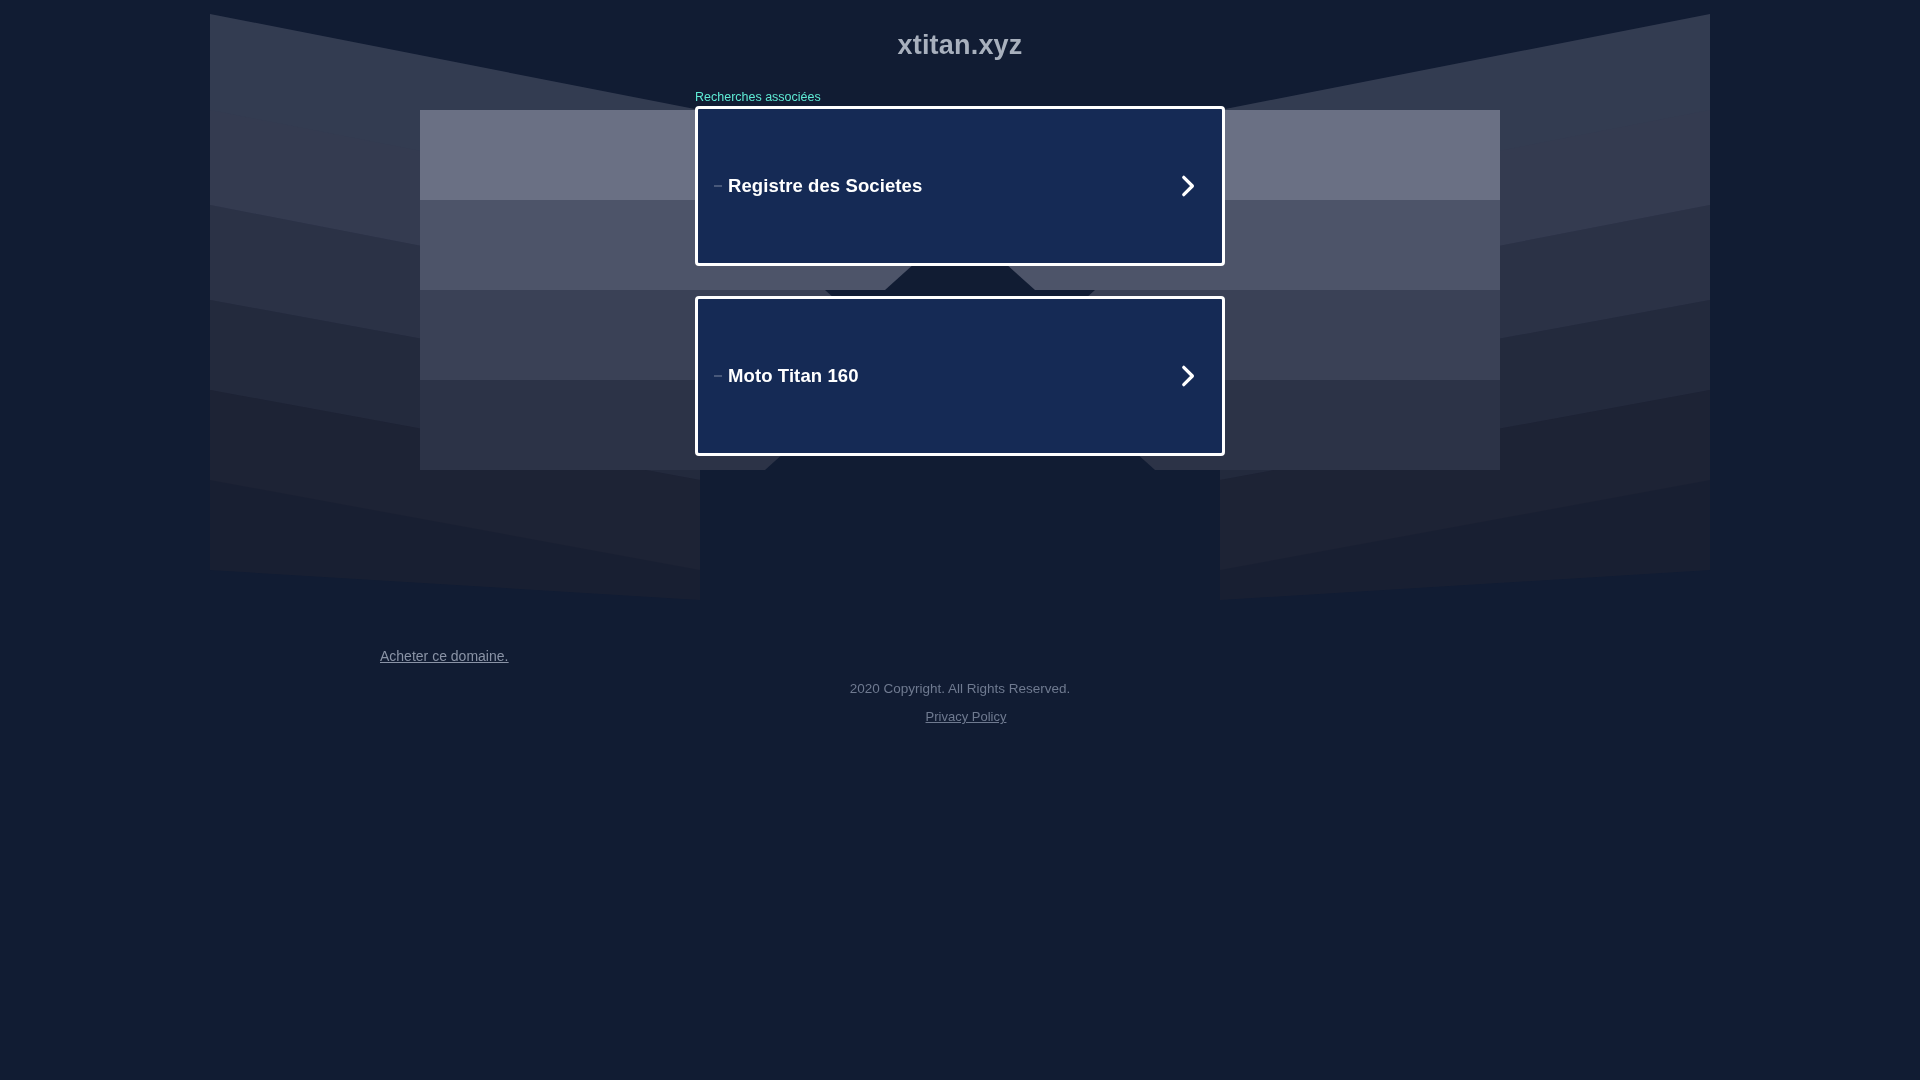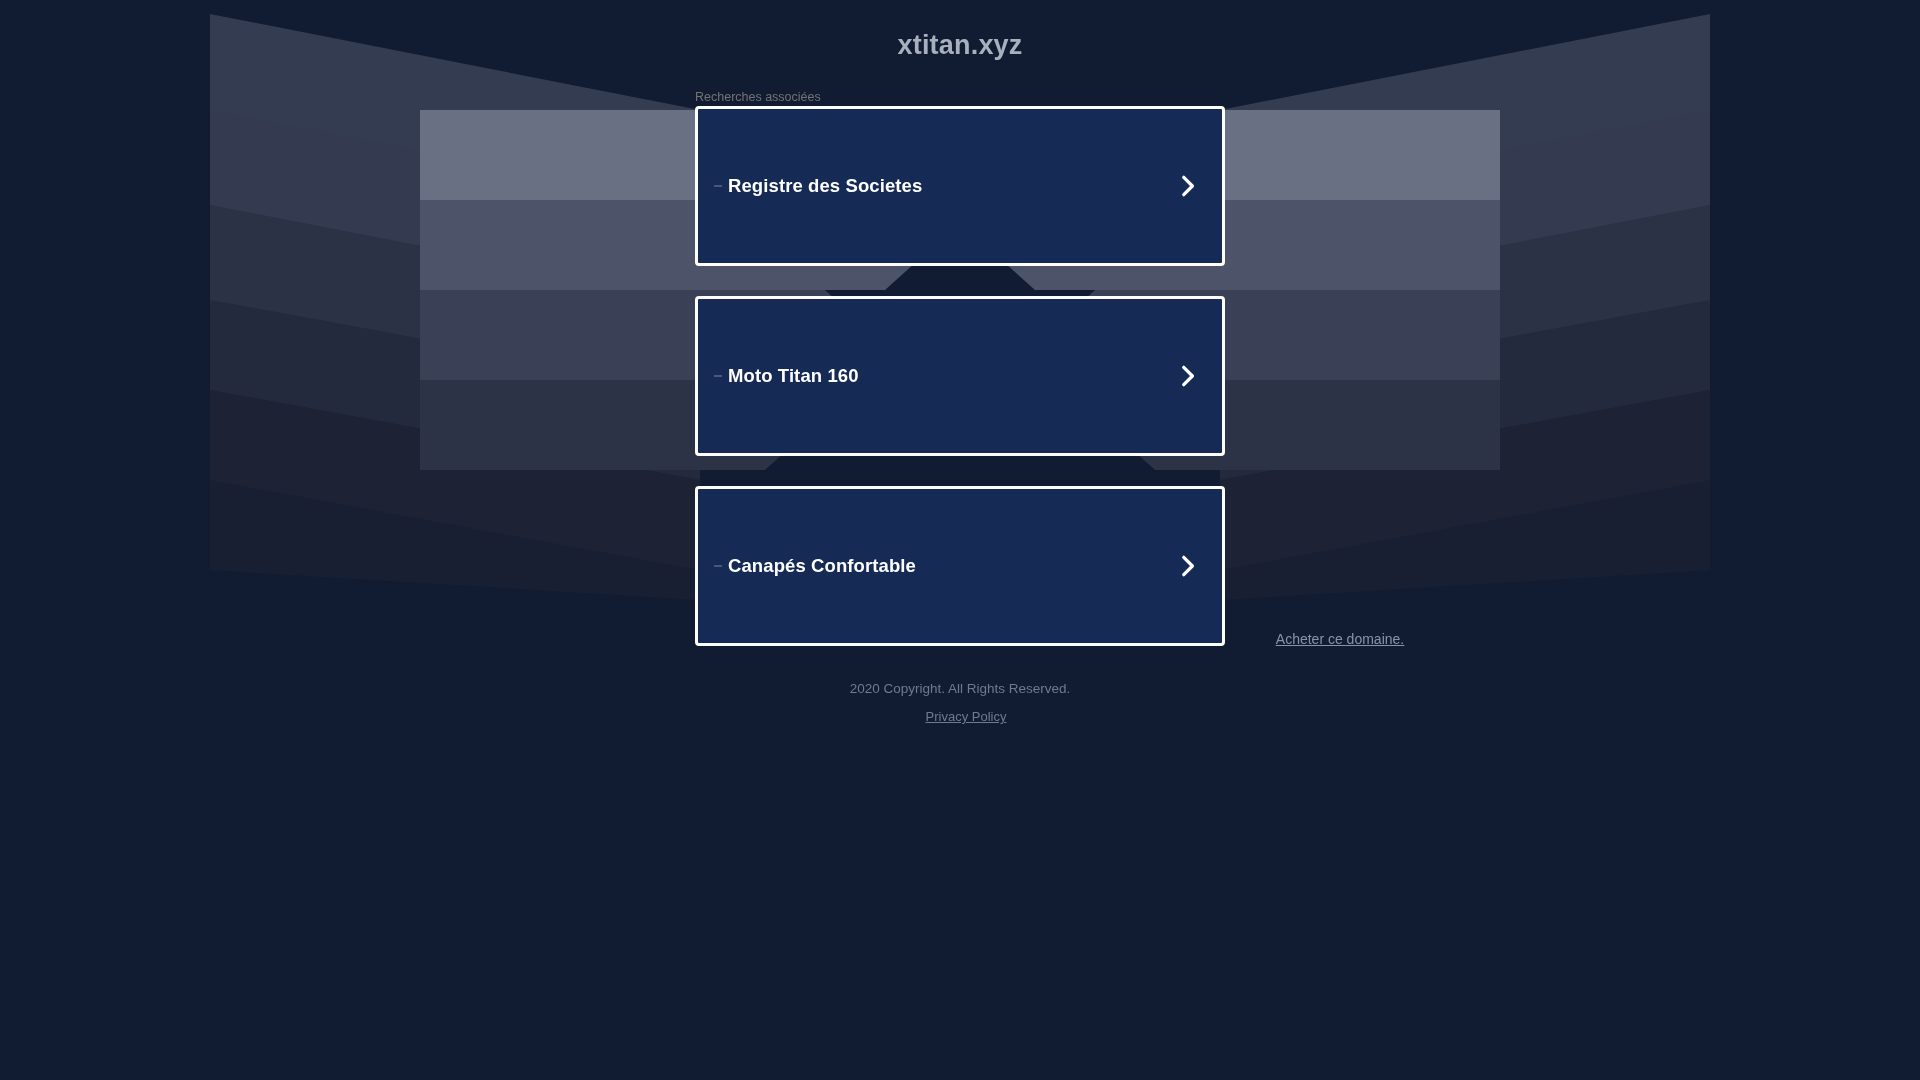--- a/index.html
+++ b/index.html
@@ -47,21 +47,21 @@
     color: #a8b0bd;
     letter-spacing: 0.2px;
   }
 
   
   #related-label {
     position: absolute;
     left: 695px;
     top: 90px;
     font-size: 12.5px;
-    color: #737373;
+    color: #5eead4;
     font-weight: normal;
   }
 
   
   #card-list {
     position: absolute;
     left: 695px;
     top: 106px;
     width: 530px;
   }
@@ -114,23 +114,22 @@
     flex: 0 0 auto;
     width: 26px;
     height: 26px;
     display: block;
   }
 
   
   #buy-domain-link {
     position: absolute;
     left: 0;
-    top: 631px;
-    width: 1920px;
-    text-align: center;
+    top: 648px;
+    width: 1920px;
     font-size: 14px;
     color: #8a93a6;
     text-decoration: underline;
     cursor: pointer;
   }
   #buy-domain-link .shift { position: relative; left: 380px; }
 
   
   #footer {
     position: absolute;
@@ -217,29 +216,20 @@
     <a class="search-card" href="#">
       <span class="card-row">
         <span class="card-marker"></span>
         <span class="card-label">Moto Titan 160</span>
         <svg class="chevron-right-icon" viewBox="0 0 24 24" fill="none" aria-hidden="true">
           <path d="M9 4 L17 12 L9 20" stroke="#ffffff" stroke-width="3" stroke-linecap="round" stroke-linejoin="round"></path>
         </svg>
       </span>
     </a>
 
-    <a class="search-card" href="#">
-      <span class="card-row">
-        <span class="card-marker"></span>
-        <span class="card-label">Canapés Confortable</span>
-        <svg class="chevron-right-icon" viewBox="0 0 24 24" fill="none" aria-hidden="true">
-          <path d="M9 4 L17 12 L9 20" stroke="#ffffff" stroke-width="3" stroke-linecap="round" stroke-linejoin="round"></path>
-        </svg>
-      </span>
-    </a>
 
   </div>
 
   <div id="buy-domain-link">
     <a class="shift" href="#" style="color:#8a93a6;text-decoration:underline;">Acheter ce domaine.</a>
   </div>
 
   <div id="footer">
     <div id="copyright-text">2020 Copyright. All Rights Reserved.</div>
     <a id="privacy-policy-link" href="#">Privacy Policy</a>

